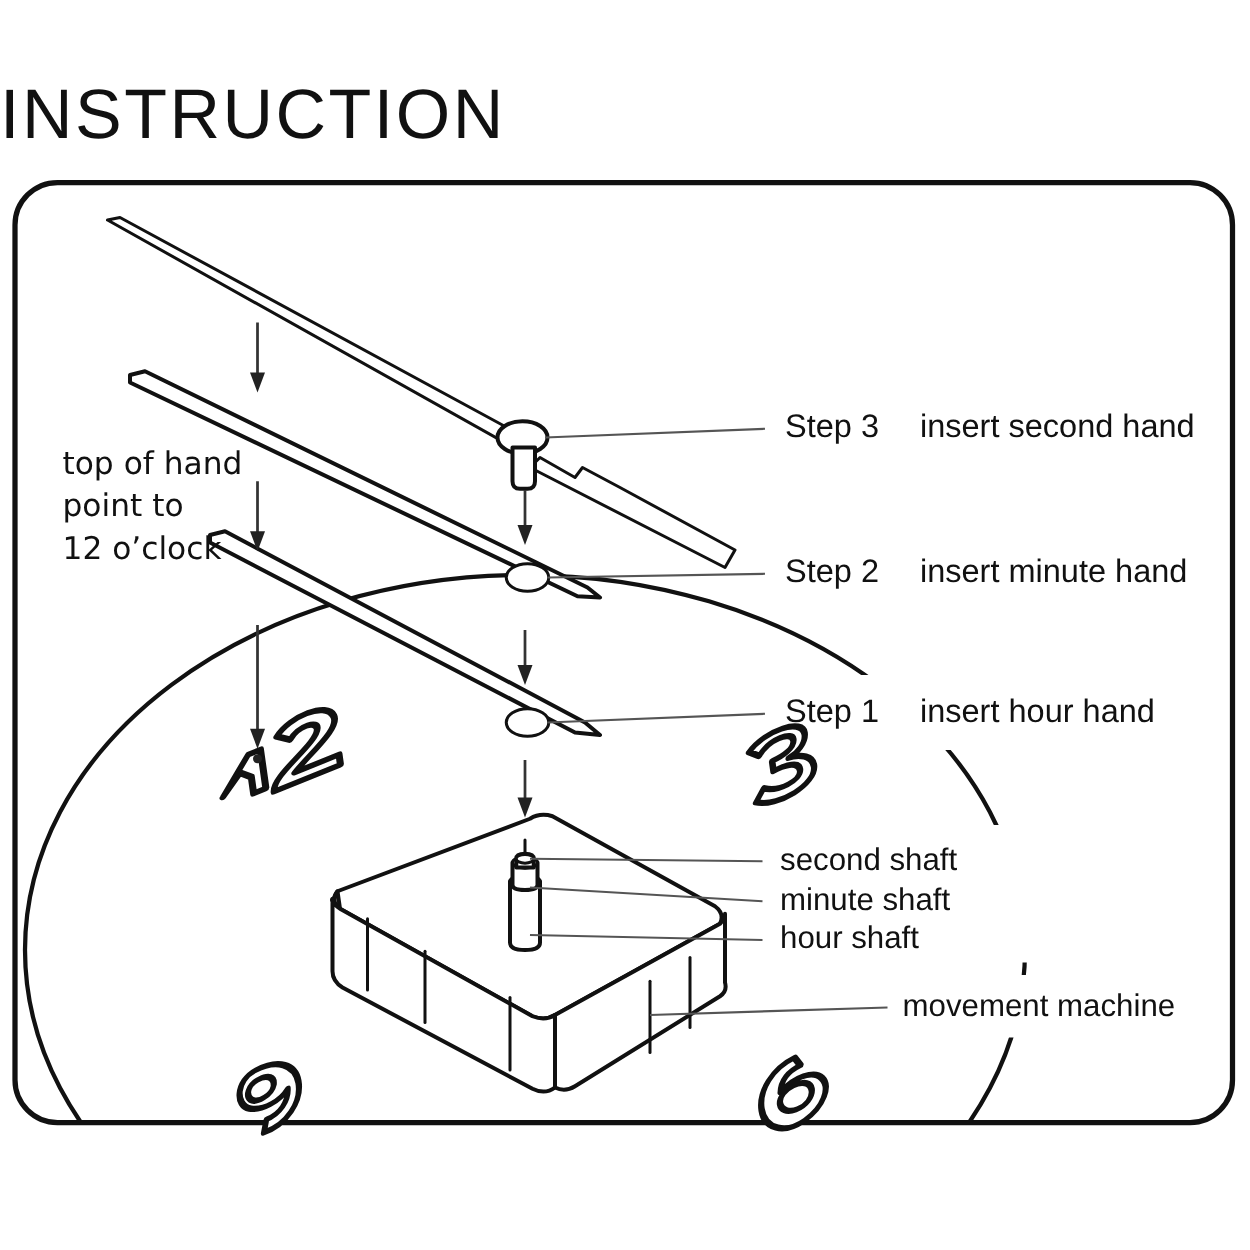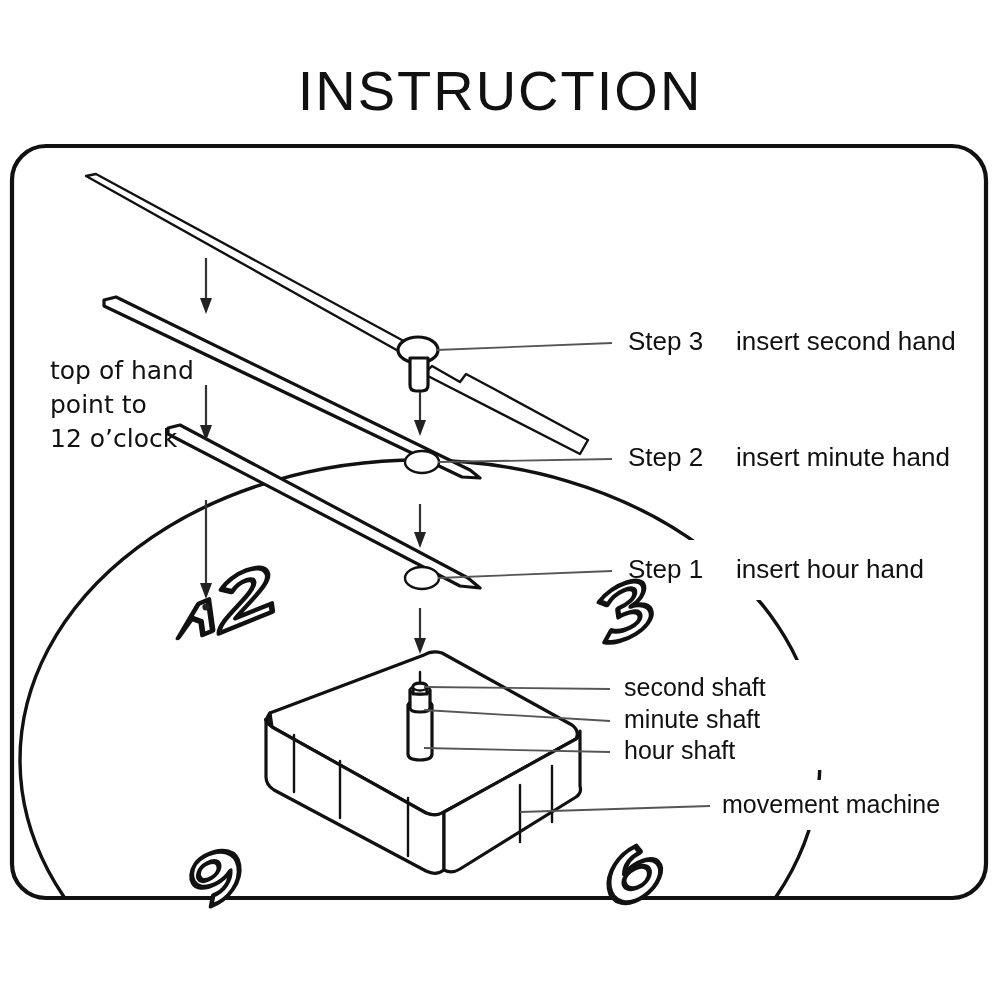--- a/index.html
+++ b/index.html
@@ -20,21 +20,20 @@
     left: 0; top: 0;
     width: 1000px;
     height: 1000px;
     background: #ffffff;
   }
   #title {
     position: absolute;
     left: 0;
     top: 58px;
     width: 1000px;
-    text-align: center;
     font-size: 56px;
     letter-spacing: 2px;
     font-weight: 400;
     color: #111111;
     font-family: "Liberation Sans", sans-serif;
   }
   svg#diagram {
     position: absolute;
     left: 0;
     top: 0;

